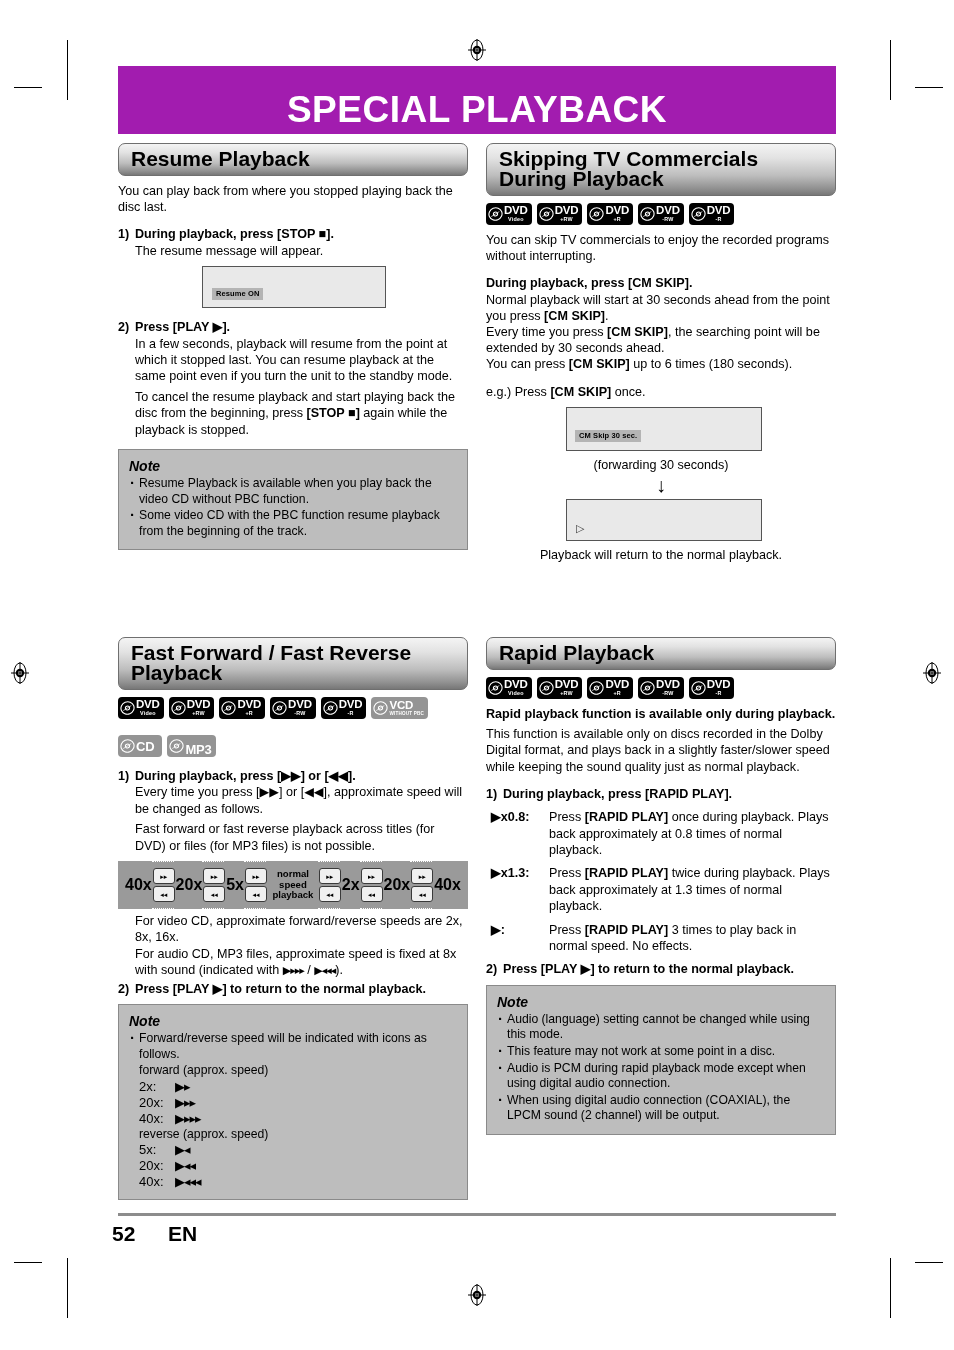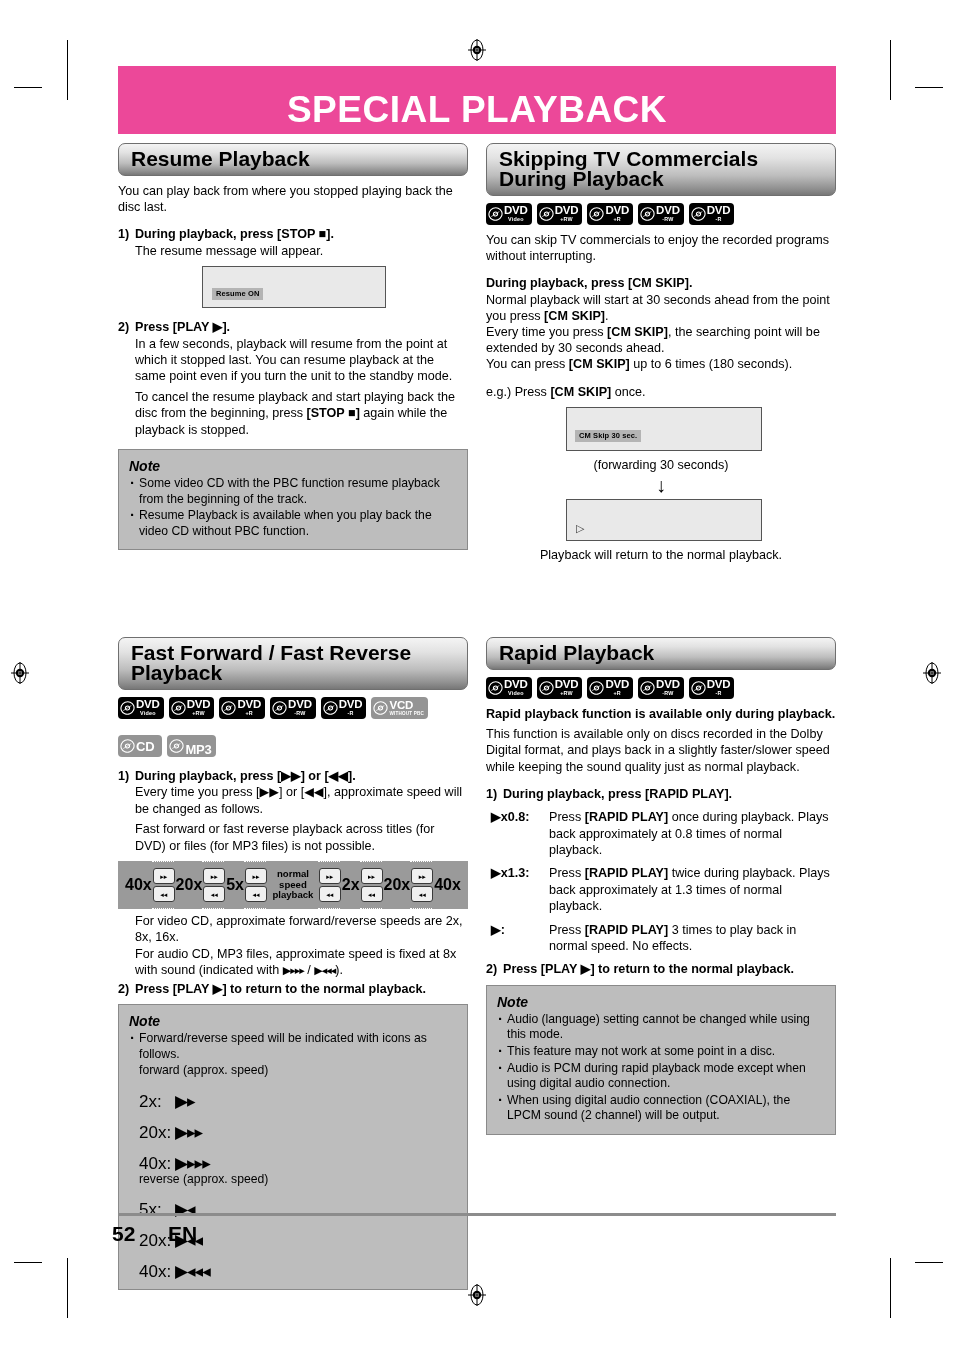--- a/index.html
+++ b/index.html
@@ -7,21 +7,21 @@
        font-family:"Liberation Sans", sans-serif;color:#000;}
   .page{position:absolute;left:0;top:0;width:954px;height:1350px;overflow:hidden;}
 
   
   .cropmark{position:absolute;background:#000;}
   .reg{position:absolute;width:22px;height:22px;}
   .reg svg{display:block;}
 
   
   .banner{position:absolute;left:118px;top:66px;width:718px;height:68px;
-          background:#ec4899;}
+          background:#a21caf;}
   .banner .t{position:absolute;left:0;right:0;bottom:2px;text-align:center;
              color:#fff;font-size:37px;font-weight:bold;letter-spacing:0.5px;
              line-height:44px;}
 
   
   .col{position:absolute;top:0;}
   .colL{left:118px;width:350px;}
   .colR{left:486px;width:350px;}
 
   
@@ -69,21 +69,21 @@
   .note{background:#bdbdbd;border:1px solid #8a8a8a;box-sizing:border-box;
         padding:7px 9px 9px 10px;}
   .note .nh{font-size:14px;font-weight:bold;font-style:italic;
             line-height:18px;margin-bottom:1px;}
   .note ul{margin:0;padding:0;list-style:none;}
   .note li{position:relative;padding-left:10px;font-size:12.2px;
            line-height:15.6px;margin-bottom:1px;}
   .note li:before{content:"\00B7";position:absolute;left:1px;top:-1px;
                   font-size:15px;font-weight:bold;}
   .note .plain{font-size:12.2px;line-height:15.6px;padding-left:10px;}
-  .note .row{display:flex;font-size:17px;line-height:16px;padding-left:10px;margin-top:15px;}
+  .note .row{display:flex;font-size:13px;line-height:16px;padding-left:10px;}
   .note .row .lbl{width:36px;flex:0 0 auto;}
 
   
   .speedbox{background:#9a9a9a;height:48px;position:relative;
             display:flex;align-items:center;justify-content:space-between;
             padding:0 7px;box-sizing:border-box;}
   .spd{font-size:16px;font-weight:bold;color:#000;font-family:"Liberation Sans",sans-serif;}
   .spdnorm{font-size:9.6px;font-weight:bold;line-height:10.6px;text-align:center;color:#000;}
   .btnpair{display:flex;flex-direction:column;gap:2px;position:relative;}
   .btnpair .kb{width:20px;height:14px;background:#f0f0f0;border:1px solid #3a3a3a;
@@ -190,22 +190,22 @@
       <span class="c">Press [PLAY ▶].</span>
     </div>
     <div class="indent">In a few seconds, playback will resume from the point at which it stopped last. You can resume playback at the same point even if you turn the unit to the standby mode.</div>
     <div class="gap-xs"></div>
     <div class="indent"><span>To cancel the resume playback and start playing back the disc from the beginning, press </span><b>[STOP ■]</b><span> again while the playback is stopped.</span></div>
     <div class="gap"></div>
 
     <div class="note">
       <div class="nh">Note</div>
       <ul>
+        <li>Resume Playback is available when you play back the video CD without PBC function.</li>
         <li>Some video CD with the PBC function resume playback from the beginning of the track.</li>
-        <li>Resume Playback is available when you play back the video CD without PBC function.</li>
       </ul>
     </div>
   </div>
 
   <div class="col colL" style="top:637px;">
     <div class="secbar">
       <div class="h">Fast Forward / Fast Reverse Playback</div>
     </div>
 
     <div class="badges">

